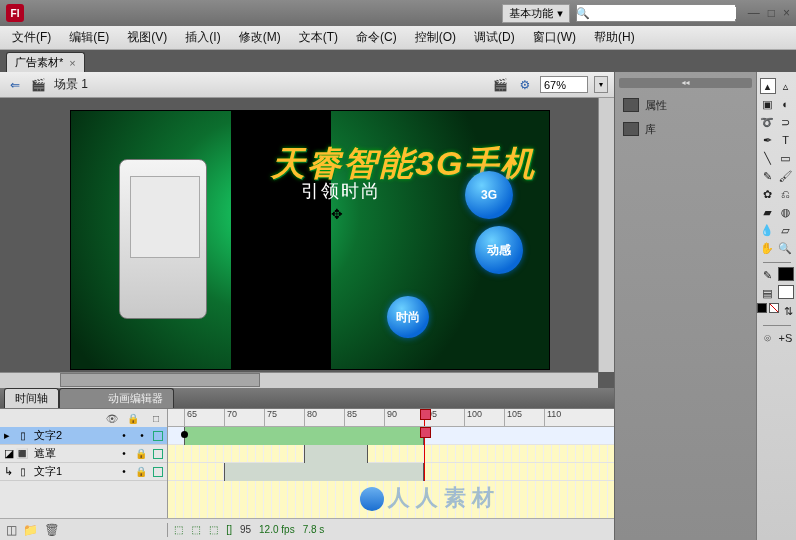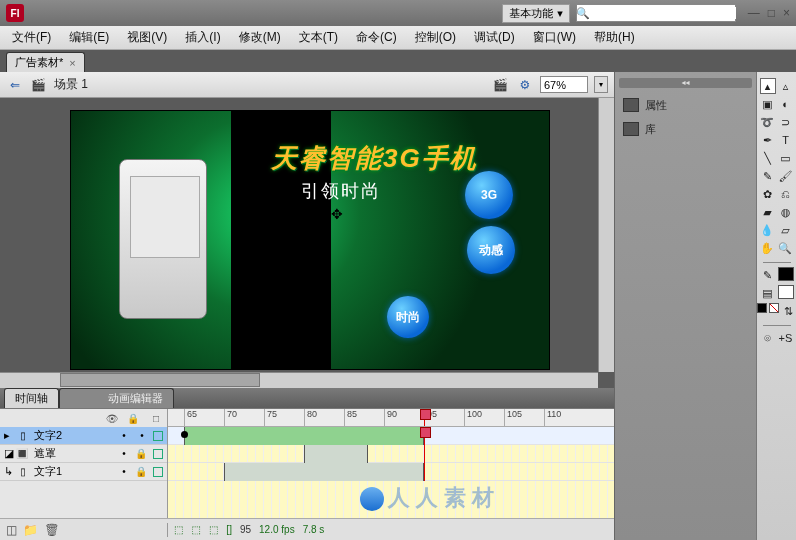--- a/index.html
+++ b/index.html
@@ -39,25 +39,25 @@
 .edtb .dd { border:1px solid #888; background:#ddd; width:14px; height:17px; display:flex; align-items:center; justify-content:center; font-size:8px; }
 
 
 .stagewrap { flex:1; background:#5a5a5a; position:relative; overflow:hidden; }
 .stage-scroll { position:absolute; inset:0 16px 16px 0; overflow:hidden; display:flex; align-items:flex-start; justify-content:flex-start; }
 .canvas { margin:12px 0 0 70px; width:480px; height:260px; background:#0a3a1a; border:1px solid #000; position:relative; overflow:hidden; }
 .canvas .greenfx { position:absolute; inset:0; background:radial-gradient(circle at 40% 40%, #19d66a 0%, #0c6e2e 30%, #032b0f 70%); }
 .canvas .phone { position:absolute; left:48px; top:48px; width:88px; height:160px; background:linear-gradient(#f4f4f4,#c9c9c9); border:1px solid #777; border-radius:8px; }
 .canvas .phone::after { content:""; position:absolute; left:10px; top:16px; width:68px; height:80px; background:#eaeaea; border:1px solid #aaa; }
 .canvas .blackmask { position:absolute; left:160px; top:0; width:100px; height:260px; background:#000; }
-.canvas .title-cn { position:absolute; left:200px; top:30px; font-size:26px; font-weight:bold; color:#ffbf2f; text-shadow:0 0 4px #0a0, 1px 1px 0 #064; letter-spacing:2px; font-style:italic; }
+.canvas .title-cn { position:absolute; left:200px; top:30px; font-size:34px; font-weight:bold; color:#ffbf2f; text-shadow:0 0 4px #0a0, 1px 1px 0 #064; letter-spacing:2px; font-style:italic; }
 .canvas .sub-cn { position:absolute; left:230px; top:68px; font-size:18px; color:#fff; letter-spacing:2px; }
 .canvas .bub { position:absolute; width:48px; height:48px; border-radius:50%; background:radial-gradient(circle at 35% 30%, #6bd0ff 0%, #0a68d6 70%); display:flex; align-items:center; justify-content:center; color:#fff; font-size:12px; font-weight:bold; box-shadow:0 0 6px rgba(0,120,255,.6); }
 .canvas .b1 { right:36px; top:60px; }
-.canvas .b2 { right:34px; top:115px; }
+.canvas .b2 { right:26px; top:115px; }
 .canvas .b3 { right:60px; top:160px; }
 .canvas .b4 { right:120px; top:185px; width:42px; height:42px; }
 .canvas .cursor { position:absolute; left:260px; top:95px; color:#000; font-size:14px; }
 .hscroll { position:absolute; left:0; right:16px; bottom:0; height:16px; background:#cfcfcf; border-top:1px solid #888; display:flex; }
 .hscroll .thumb { margin-left:60px; width:200px; height:14px; background:#a7a7a7; border:1px solid #777; }
 .vscroll { position:absolute; right:0; top:0; bottom:16px; width:16px; background:#cfcfcf; border-left:1px solid #888; }
 
 
 .bottomtabs { height:20px; background:linear-gradient(#7a7a7a,#5d5d5d); display:flex; align-items:flex-end; padding-left:4px; gap:0; }
 .bottomtabs .btab { padding:2px 10px; font-size:11px; background:#d8d8d8; border:1px solid #333; border-bottom:0; border-radius:3px 3px 0 0; color:#111; }

